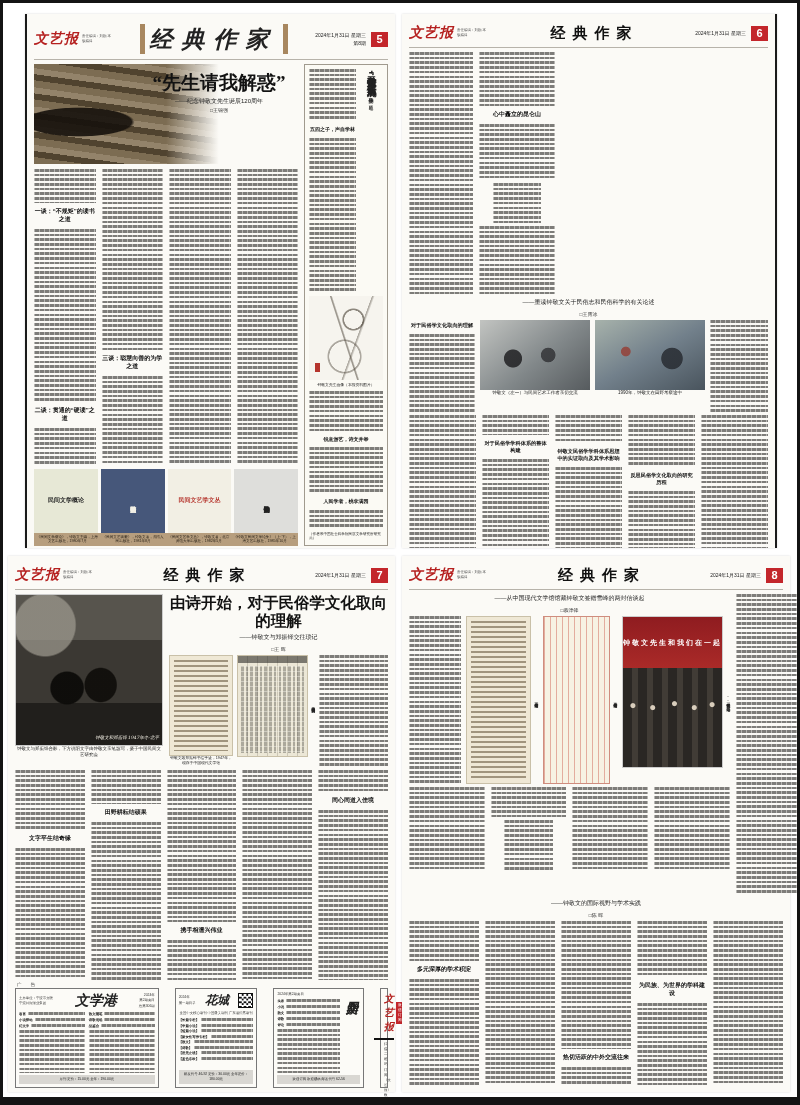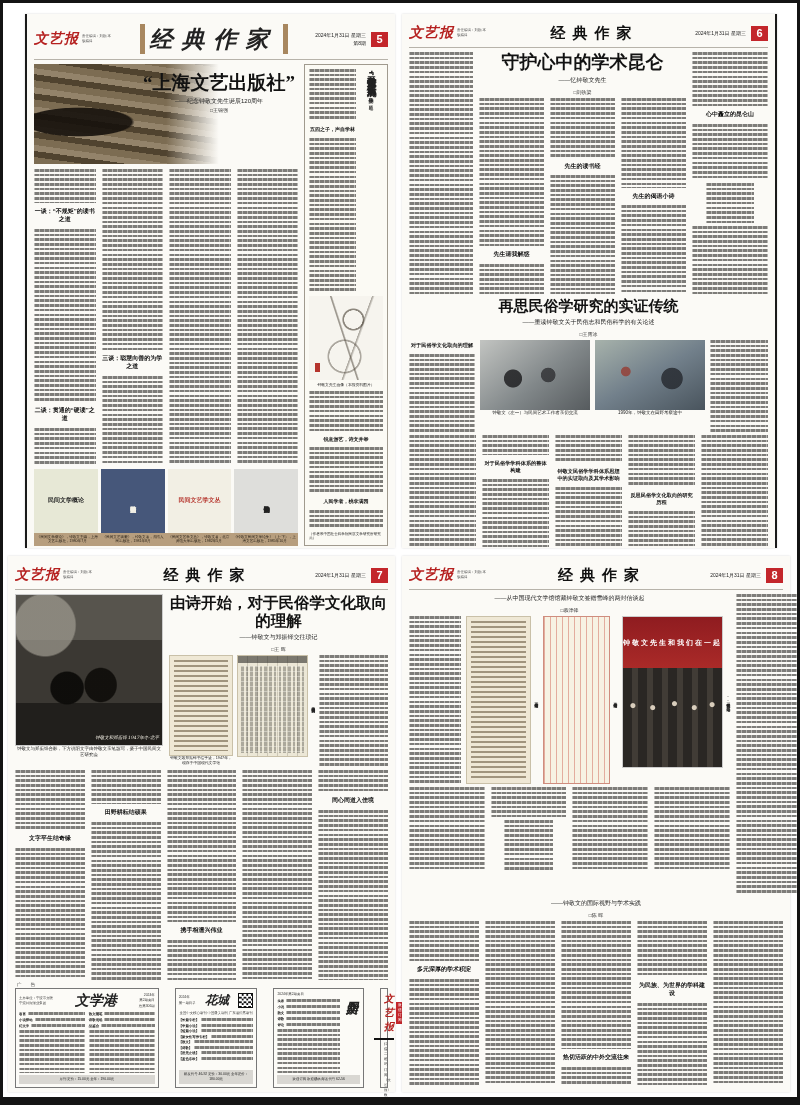--- a/index.html
+++ b/index.html
@@ -116,21 +116,21 @@
       </div>
       <div class="pgno">5</div>
     </div>
   </div>
 
   <div style="display:flex;gap:6px;height:482px">
 
     <div style="width:264px;display:flex;flex-direction:column;gap:5px">
       <div class="p5photo">
         <div class="p5headov">
-          <div class="hl" style="font-size:19px">“上海文艺出版社”</div>
+          <div class="hl" style="font-size:19px">“先生请我解惑”</div>
           <div class="subt" style="font-size:6px;margin-top:3px">——纪念钟敬文先生诞辰120周年</div>
           <div class="byl">□王锦强</div>
         </div>
       </div>
       <div class="cols" style="flex:1">
         <div class="col">
           <i class="sim" style="height:34px"></i>
           <b class="sub">一谈：“不规矩”的读书之道</b>
           <i class="sim" style="flex:1"></i>
           <b class="sub">二谈：贯通的“硬读”之道</b>
@@ -211,53 +211,30 @@
         <div>2024年1月31日 星期三</div>
       </div>
       <div class="pgno">6</div>
     </div>
   </div>
 
   <div style="display:flex;gap:6px;height:242px">
     <div class="col" style="width:64px;flex:none">
       <i class="sim" style="flex:1"></i>
     </div>
-    <div style="flex:1;display:flex;flex-direction:column;gap:3px">
-      <div class="hl" style="font-size:18px">守护心中的学术昆仑</div>
-      <div class="subt" style="font-size:6px">——忆钟敬文先生</div>
-      <div class="byl">□刘铁梁</div>
-      <div class="cols" style="flex:1">
-        <div class="col">
-          <i class="sim" style="flex:1"></i>
-          <b class="sub">先生请我解惑</b>
-          <i class="sim" style="height:30px"></i>
-        </div>
-        <div class="col">
-          <i class="sim" style="height:60px"></i>
-          <b class="sub">先生的读书经</b>
-          <i class="sim" style="flex:1"></i>
-        </div>
-        <div class="col">
-          <i class="sim" style="height:90px"></i>
-          <b class="sub">先生的偈语小诗</b>
-          <i class="sim" style="flex:1"></i>
-        </div>
-      </div>
-    </div>
     <div class="col" style="width:76px;flex:none">
       <i class="sim" style="height:54px"></i>
       <b class="sub">心中矗立的昆仑山</b>
       <i class="sim" style="height:56px"></i>
       <i class="sim" style="height:40px;width:62%;align-self:center"></i>
       <i class="sim" style="flex:1"></i>
     </div>
   </div>
 
   <div style="display:flex;flex-direction:column;gap:3px;height:250px;margin-top:4px">
-    <div class="hl" style="font-size:15px">再思民俗学研究的实证传统</div>
     <div class="subt" style="font-size:6px">——重读钟敬文关于民俗志和民俗科学的有关论述</div>
     <div class="byl">□王霄冰</div>
     <div style="display:flex;gap:5px;height:92px">
       <div class="col" style="width:66px;flex:none">
         <b class="sub" style="font-size:5.2px">对于民俗学文化取向的理解</b>
         <i class="sim" style="flex:1"></i>
       </div>
       <div style="width:110px;flex:none">
         <div class="p6photo1"></div>
         <div class="cap">钟敬文（左一）与民间艺术工作者亲切交流</div>

